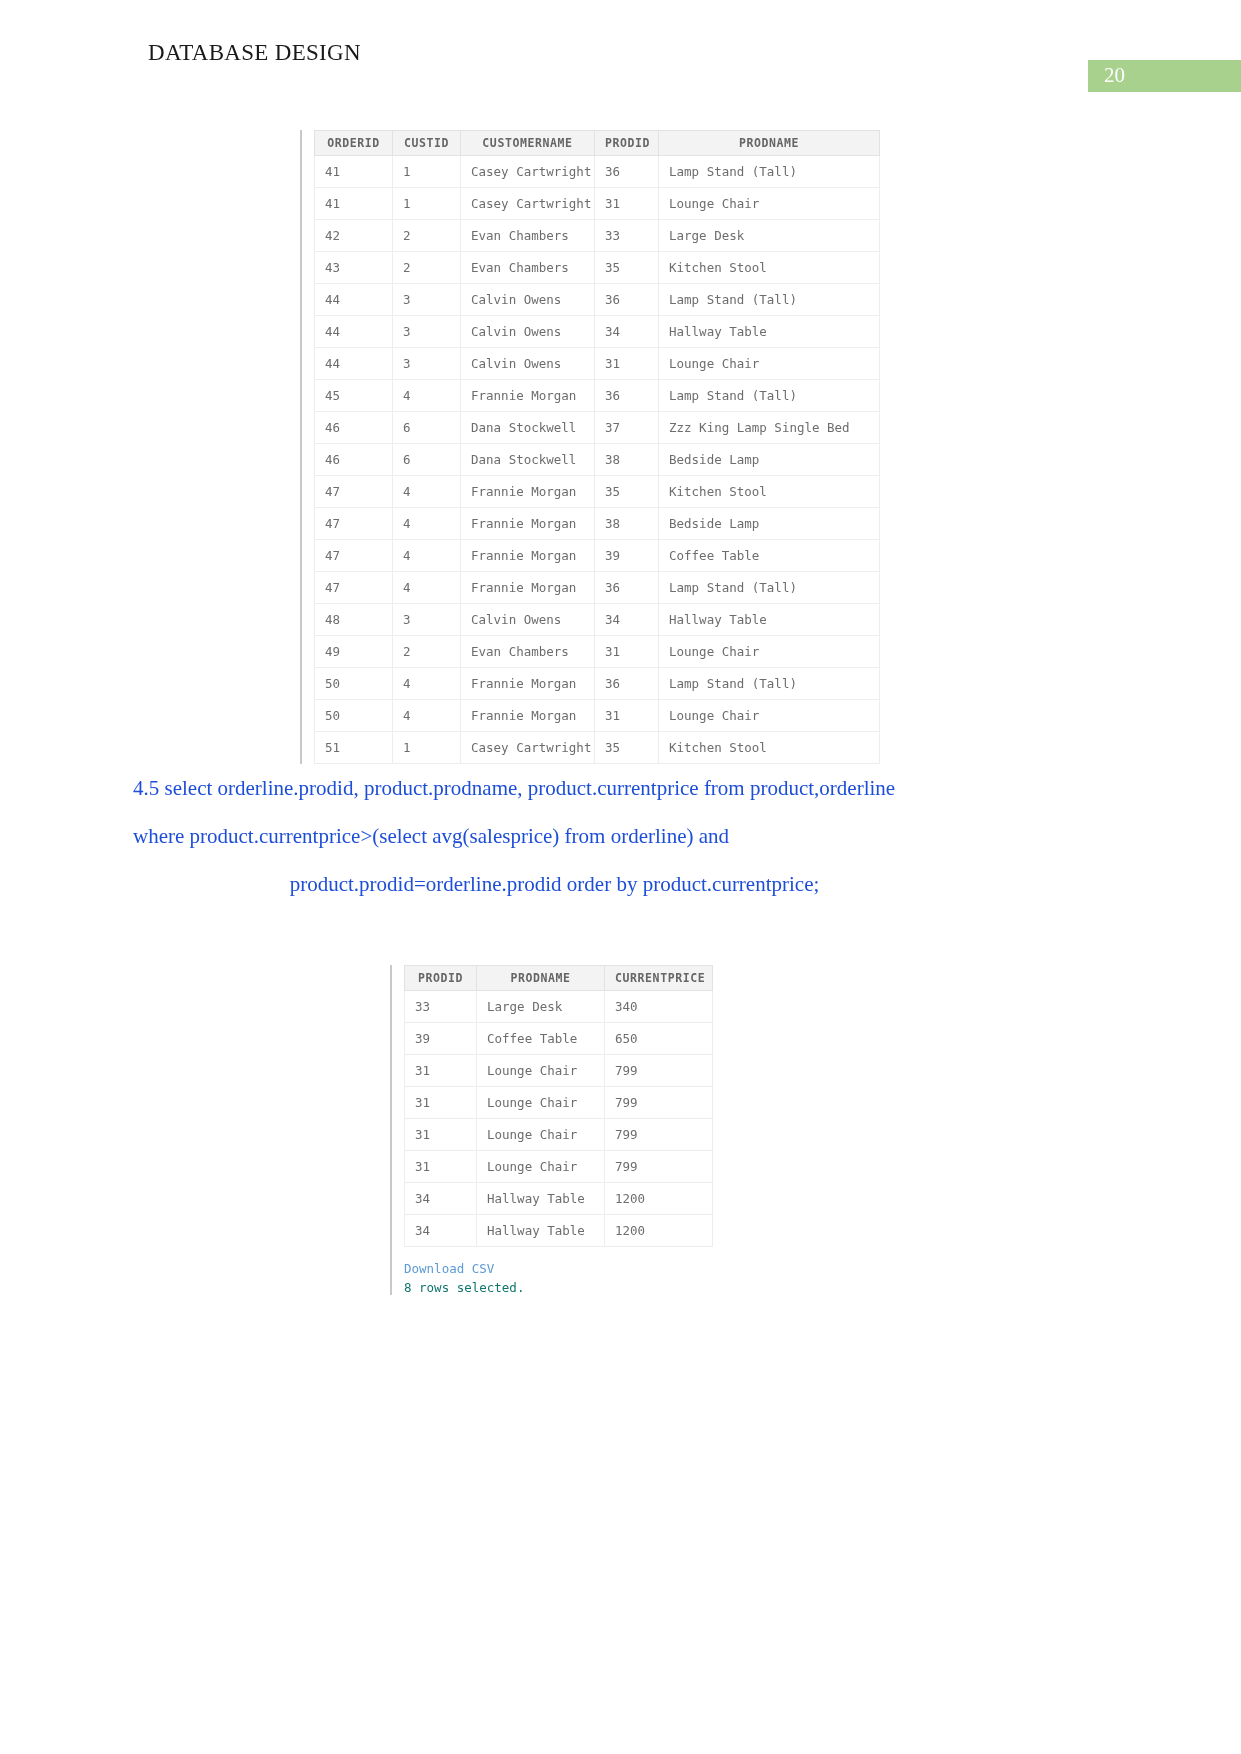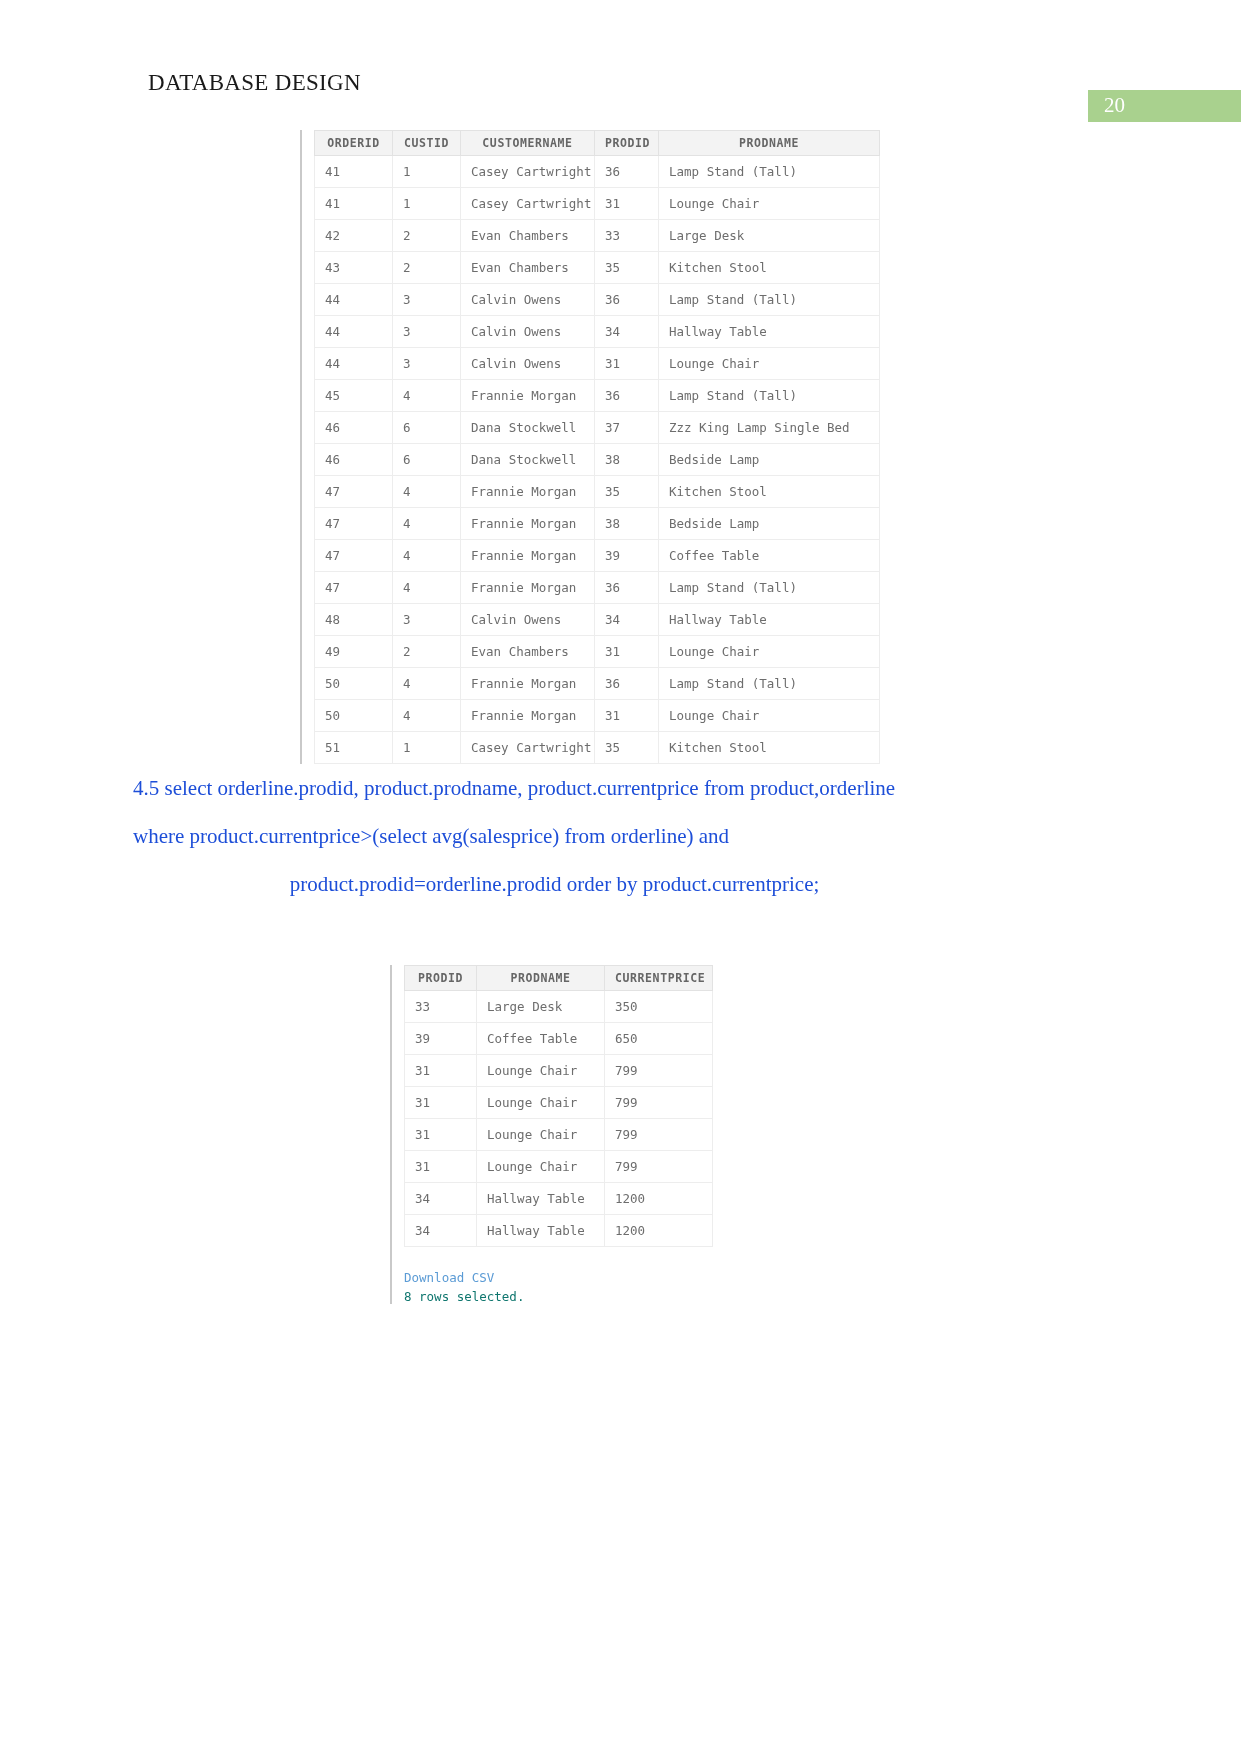--- a/index.html
+++ b/index.html
@@ -13,21 +13,20 @@
     font-family: "Liberation Serif", serif;
     position: relative;
     overflow: hidden;
   }
 
   
   .page-header {
     position: absolute;
     top: 0; left: 0; right: 12px;
     height: 100px;
-    margin-top: 30px;
   }
   .doc-title {
     position: absolute;
     left: 148px;
     top: 40px;
     font-family: "Liberation Serif", serif;
     font-size: 23px;
     color: #1a1a1a;
     letter-spacing: 0.3px;
     white-space: nowrap;
@@ -100,21 +99,21 @@
   #table-orderline-results col.c-prodname{ width: 221px; }
 
   
   #table-product-price-results { left: 390px; top: 965px; }
   #table-product-price-results table.sql { width: 308px; }
   #table-product-price-results col.p-prodid  { width: 72px; }
   #table-product-price-results col.p-prodname{ width: 128px; }
   #table-product-price-results col.p-price   { width: 108px; }
 
   .download-csv {
-    margin-top: 23px;
+    margin-top: 14px;
     font-family: "DejaVu Sans Mono", "Liberation Mono", monospace;
     font-size: 12.5px;
     color: #5b9bd5;
     cursor: pointer;
     display: inline-block;
   }
   .rows-selected {
     margin-top: 3px;
     font-family: "DejaVu Sans Mono", "Liberation Mono", monospace;
     font-size: 12.5px;
@@ -326,21 +325,21 @@
         <tr id="t2-head">
             <th>PRODID</th>
             <th>PRODNAME</th>
             <th>CURRENTPRICE</th>
           </tr>
       </thead>
       <tbody id="t2-body">
           <tr>
             <td class="num">33</td>
             <td class="num">Large Desk</td>
-            <td class="num">350</td>
+            <td class="num">340</td>
           </tr>
           <tr>
             <td class="num">39</td>
             <td class="num">Coffee Table</td>
             <td class="num">650</td>
           </tr>
           <tr>
             <td class="num">31</td>
             <td class="num">Lounge Chair</td>
             <td class="num">799</td>

